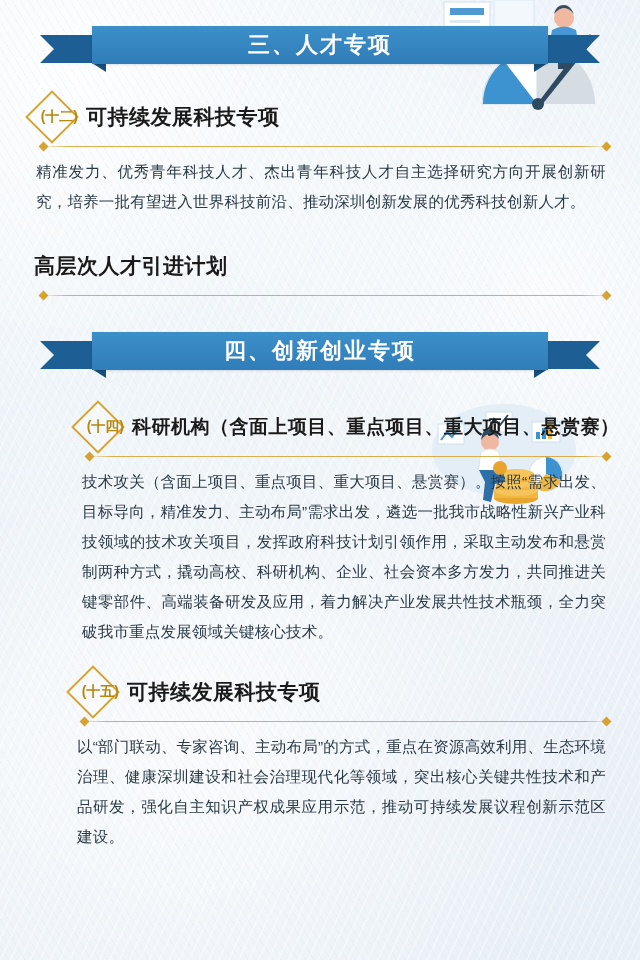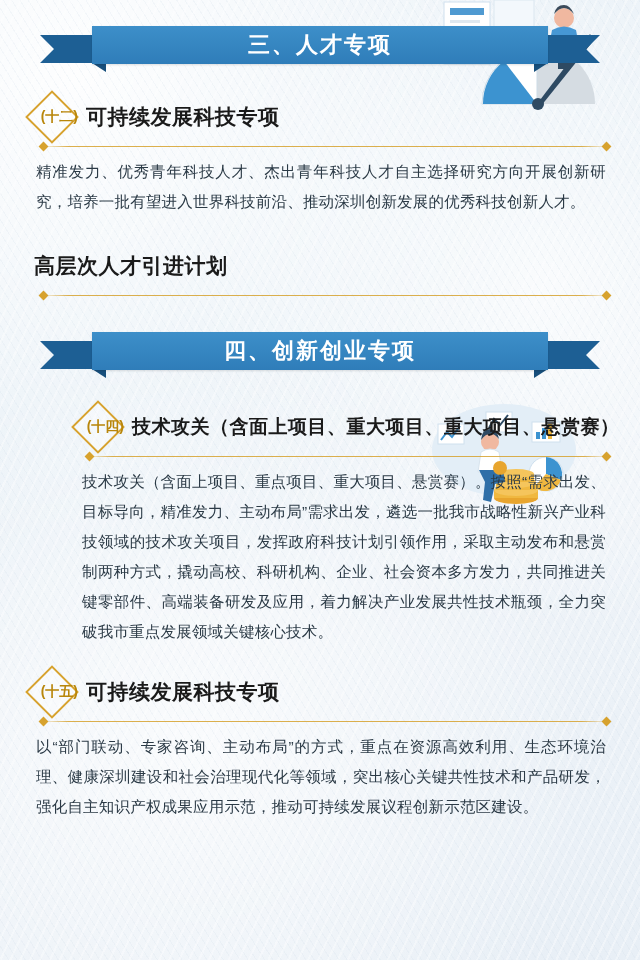--- a/index.html
+++ b/index.html
@@ -259,27 +259,27 @@
     <div class="ribbon-fold right"></div>
     <div class="banner">四、创新创业专项</div>
   </div>
 
   <div class="item" style="margin-top:22px;padding-left:46px;">
     <div class="item-head">
       <div class="diamond">
         <div class="diamond-box"></div>
         <div class="diamond-text">(十四)</div>
       </div>
-      <div class="item-title small">技术攻关（含面上项目、重大项目、重大项目、悬赏赛）</div>
+      <div class="item-title small">科研机构（含面上项目、重点项目、重大项目、悬赏赛）</div>
     </div>
     <div class="rule"></div>
     <div class="body-text">技术攻关（含面上项目、重点项目、重大项目、悬赏赛）。按照“需求出发、目标导向，精准发力、主动布局”需求出发，遴选一批我市战略性新兴产业科技领域的技术攻关项目，发挥政府科技计划引领作用，采取主动发布和悬赏制两种方式，撬动高校、科研机构、企业、社会资本多方发力，共同推进关键零部件、高端装备研发及应用，着力解决产业发展共性技术瓶颈，全力突破我市重点发展领域关键核心技术。</div>
   </div>
 
-  <div class="item" style="margin-top:18px;">
+  <div class="item" style="margin-top:18px;margin-left:41px;">
     <div class="item-head">
       <div class="diamond">
         <div class="diamond-box"></div>
         <div class="diamond-text">(十五)</div>
       </div>
       <div class="item-title">可持续发展科技专项</div>
     </div>
     <div class="rule"></div>
     <div class="body-text">以“部门联动、专家咨询、主动布局”的方式，重点在资源高效利用、生态环境治理、健康深圳建设和社会治理现代化等领域，突出核心关键共性技术和产品研发，强化自主知识产权成果应用示范，推动可持续发展议程创新示范区建设。</div>
   </div>

